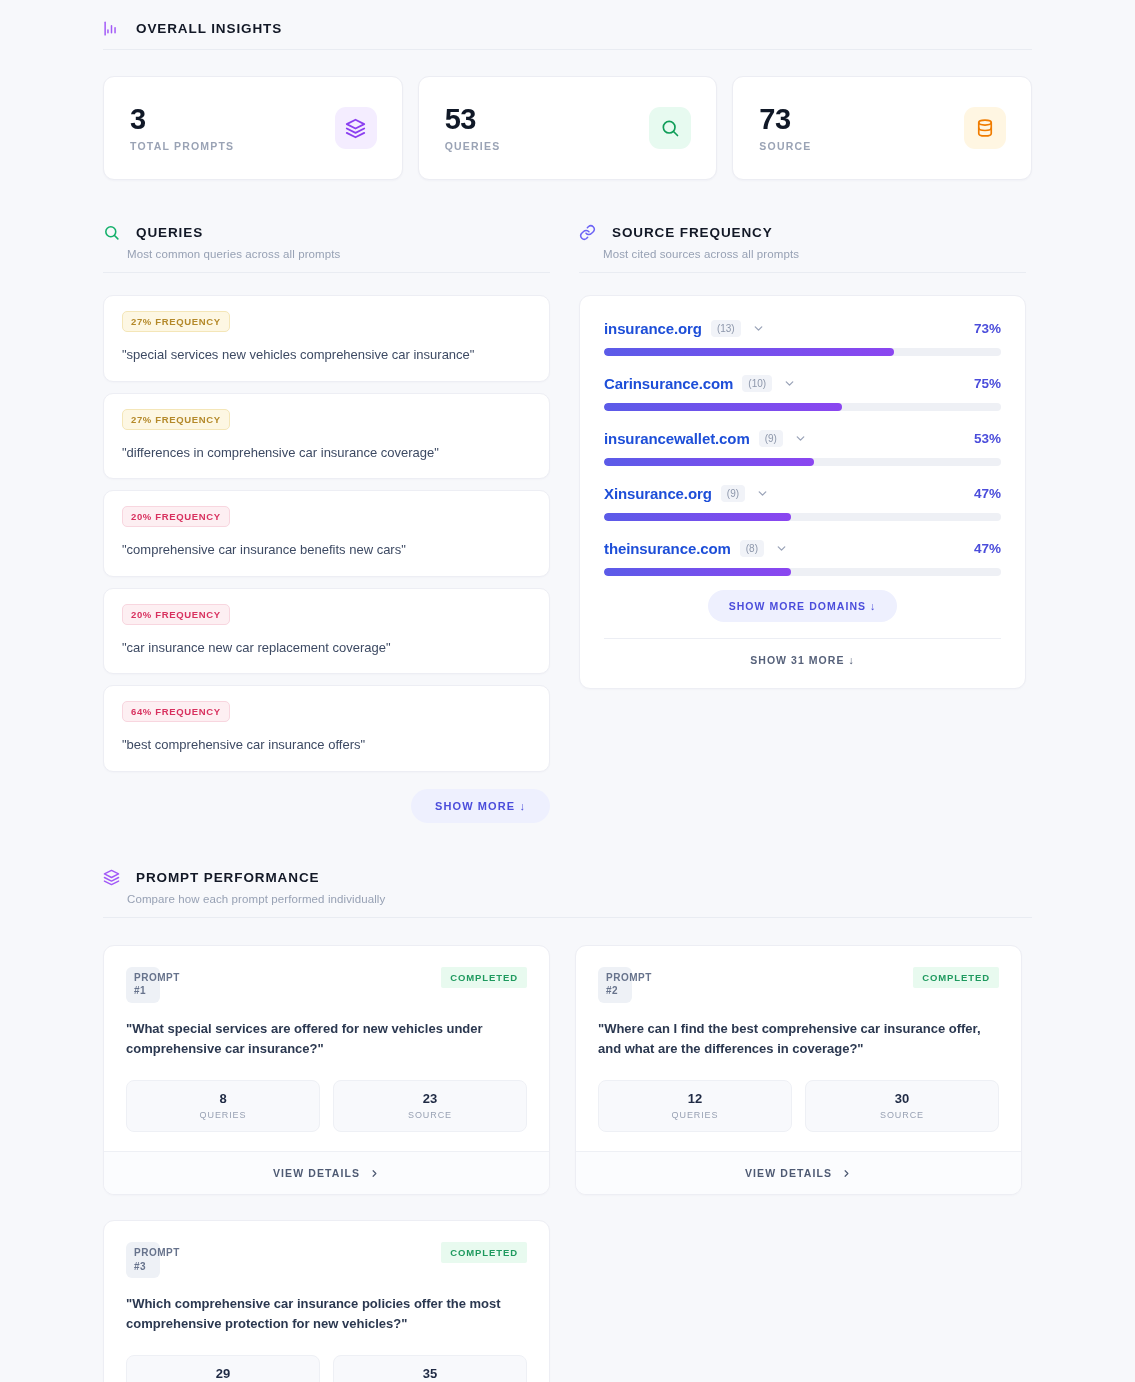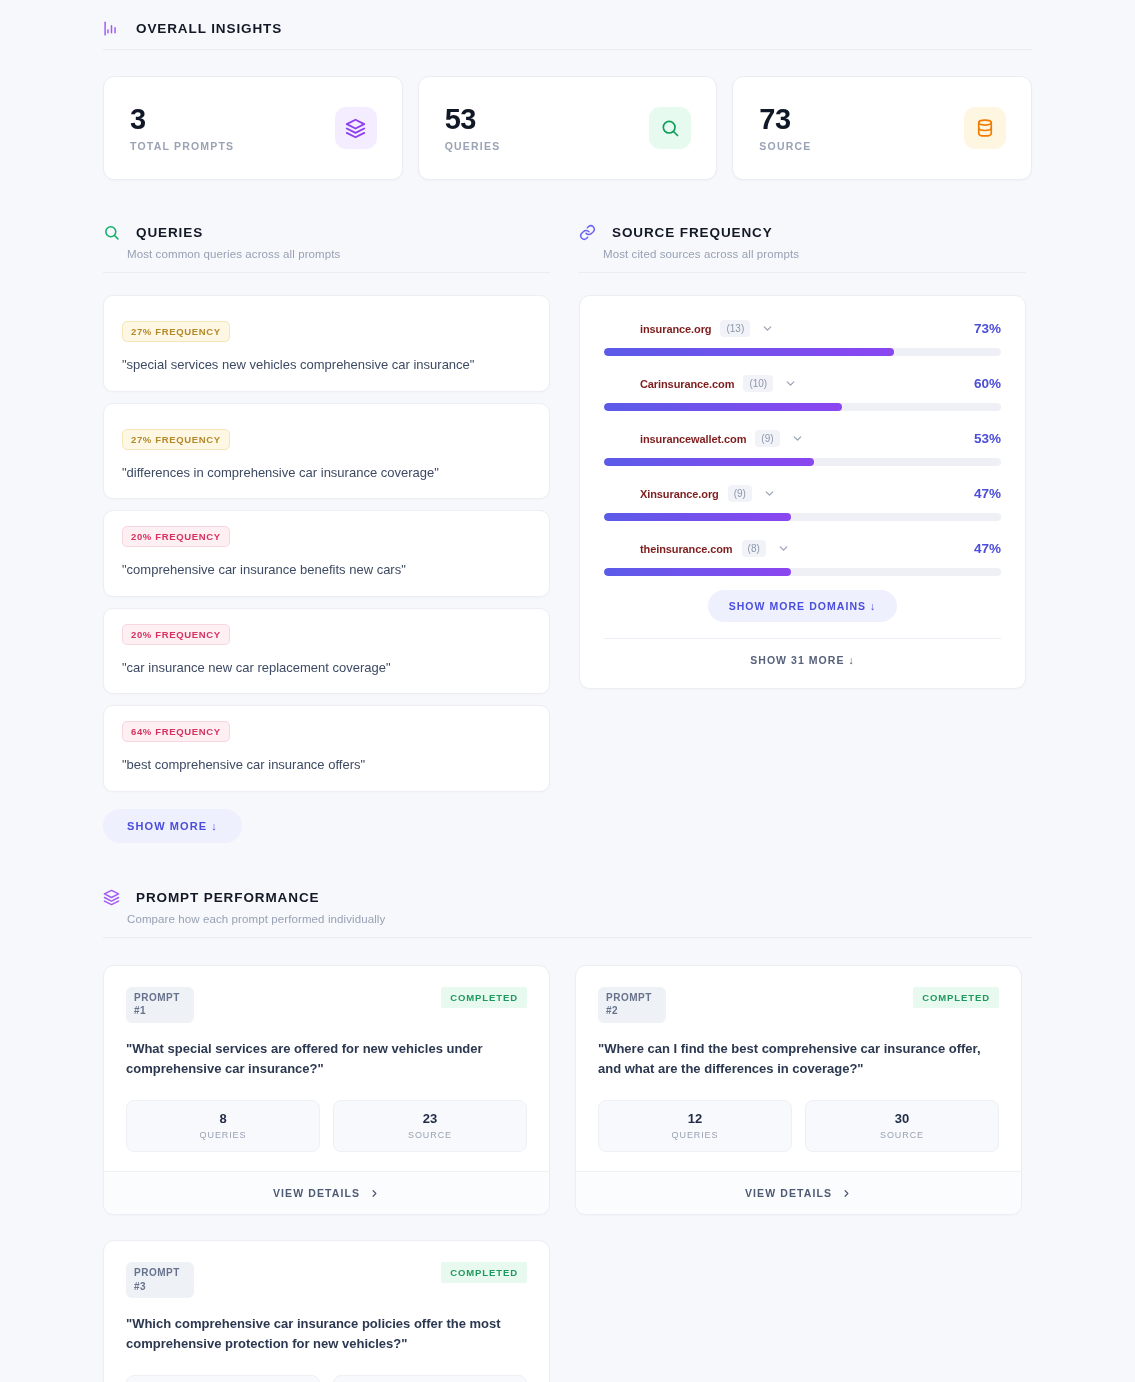--- a/index.html
+++ b/index.html
@@ -63,44 +63,44 @@
   
   .query-card {
     background: #ffffff; border: 1px solid #edeef4; border-radius: 10px;
     padding: 15px 18px 17px 18px; margin-bottom: 11px;
     box-shadow: 0 1px 2px rgba(30,40,80,0.025);
   }
   .freq-badge {
     display: inline-block; font-size: 9.5px; font-weight: bold;
     letter-spacing: 0.65px; padding: 4px 8px 4px 8px; border-radius: 5px;
   }
-  .freq-amber { background: #fdf7e3; color: #b4892a; border: 1px solid #f4e6b8; margin-top: 10px; }
+  .freq-amber { background: #fdf7e3; color: #b4892a; border: 1px solid #f4e6b8; }
   .freq-pink  { background: #fdeff2; color: #d8315f; border: 1px solid #f8d6df; }
   .query-text {
     font-size: 13px; color: #3d4a63; margin-top: 14px; line-height: 1.35;
   }
 
-  .showmore-wrap { display: flex; justify-content: flex-start; margin-top: 17px; }
+  .showmore-wrap { display: flex; justify-content: flex-end; margin-top: 17px; }
   .showmore-btn {
     background: #eef0fe; border: none; border-radius: 18px;
     padding: 11px 24px; color: #4b4ddb; font-size: 11px; font-weight: bold;
     letter-spacing: 1.1px; cursor: pointer; font-family: inherit;
   }
 
   
   .source-panel {
     background: #ffffff; border: 1px solid #edeef4; border-radius: 11px;
     padding: 24px 24px 18px 24px;
     box-shadow: 0 1px 2px rgba(30,40,80,0.025);
   }
   .source-row { margin-bottom: 19px; }
   .source-row:last-of-type { margin-bottom: 14px; }
   .source-top { display: flex; align-items: center; }
   .source-name {
-    font-size: 11px; font-weight: bold; color: #7f1d1d; letter-spacing: -0.1px; margin-left: 36px;
+    font-size: 15px; font-weight: bold; color: #1d4ed8; letter-spacing: -0.1px;
   }
   .source-count {
     font-size: 10px; color: #8d97ab; background: #f1f3f8;
     border-radius: 4px; padding: 3px 6px; margin-left: 9px; font-weight: normal;
   }
   .chev { margin-left: 11px; display: flex; align-items: center; cursor: pointer; }
   .source-pct {
     margin-left: auto; font-size: 13.5px; font-weight: bold; color: #4b4ddb;
   }
   .bar-track {
@@ -131,21 +131,21 @@
   .prompt-card {
     width: 447px; background: #ffffff; border: 1px solid #edeef4;
     border-radius: 11px; overflow: hidden;
     box-shadow: 0 1px 2px rgba(30,40,80,0.025);
   }
   .prompt-body { padding: 21px 22px 19px 22px; }
   .prompt-head { display: flex; align-items: flex-start; }
   .prompt-badge {
     background: #eef1f6; border-radius: 6px; padding: 4px 8px 5px 8px;
     font-size: 10px; font-weight: bold; color: #67738c;
-    line-height: 1.35; letter-spacing: 0.5px; width: 68px;
+    line-height: 1.35; letter-spacing: 0.5px; width: 34px;
   }
   .status-badge {
     margin-left: auto; background: #e8faef; color: #1f9a5f;
     font-size: 9.5px; font-weight: bold; letter-spacing: 0.9px;
     padding: 5px 9px; border-radius: 2px;
   }
   .prompt-question {
     font-size: 13px; font-weight: bold; color: #2b3850;
     line-height: 1.55; margin-top: 16px;
   }
@@ -299,21 +299,21 @@
             </div>
             <div class="source-row">
               <div class="source-top">
                 <span class="source-name">Carinsurance.com</span>
                 <span class="source-count">(10)</span>
                 <span class="chev">
                   <svg width="13" height="13" viewBox="0 0 24 24" fill="none" stroke="#9aa3b8" stroke-width="2.4" stroke-linecap="round" stroke-linejoin="round">
                     <polyline points="6 9 12 15 18 9"></polyline>
                   </svg>
                 </span>
-                <span class="source-pct">60%</span>
+                <span class="source-pct">75%</span>
               </div>
               <div class="bar-track">
                 <div class="bar-fill" style="width:60%"></div>
               </div>
             </div>
             <div class="source-row">
               <div class="source-top">
                 <span class="source-name">insurancewallet.com</span>
                 <span class="source-count">(9)</span>
                 <span class="chev">

